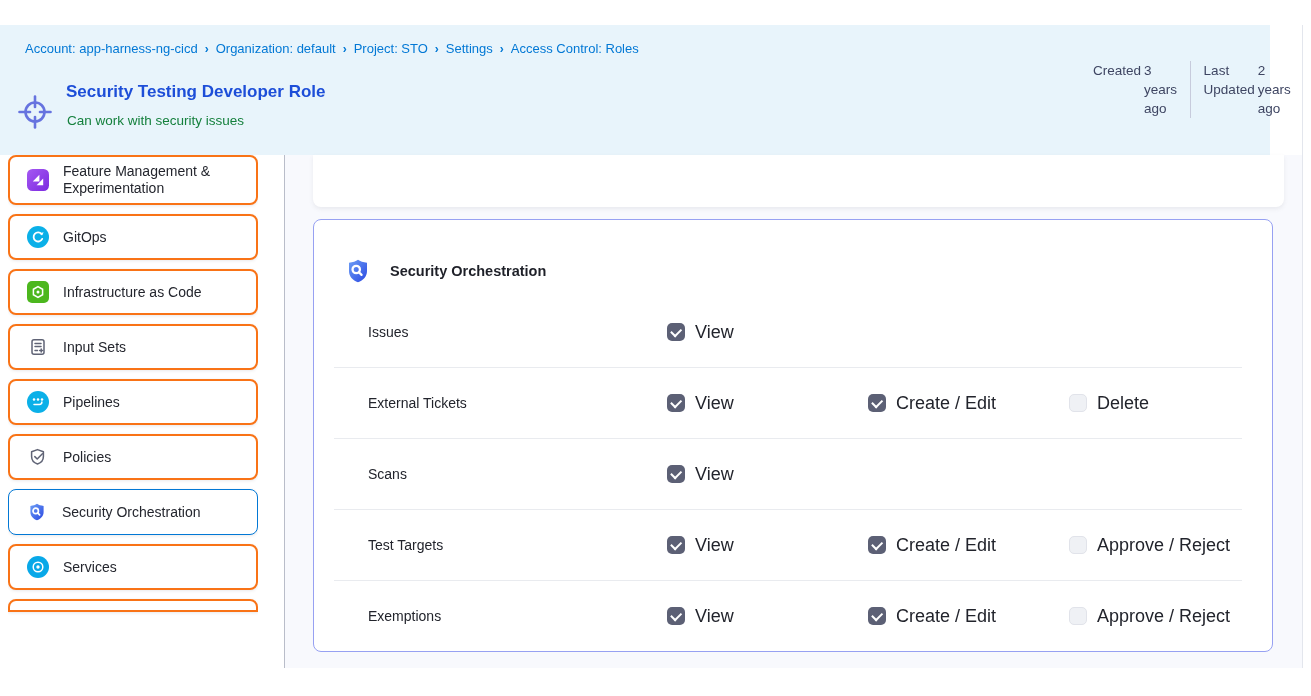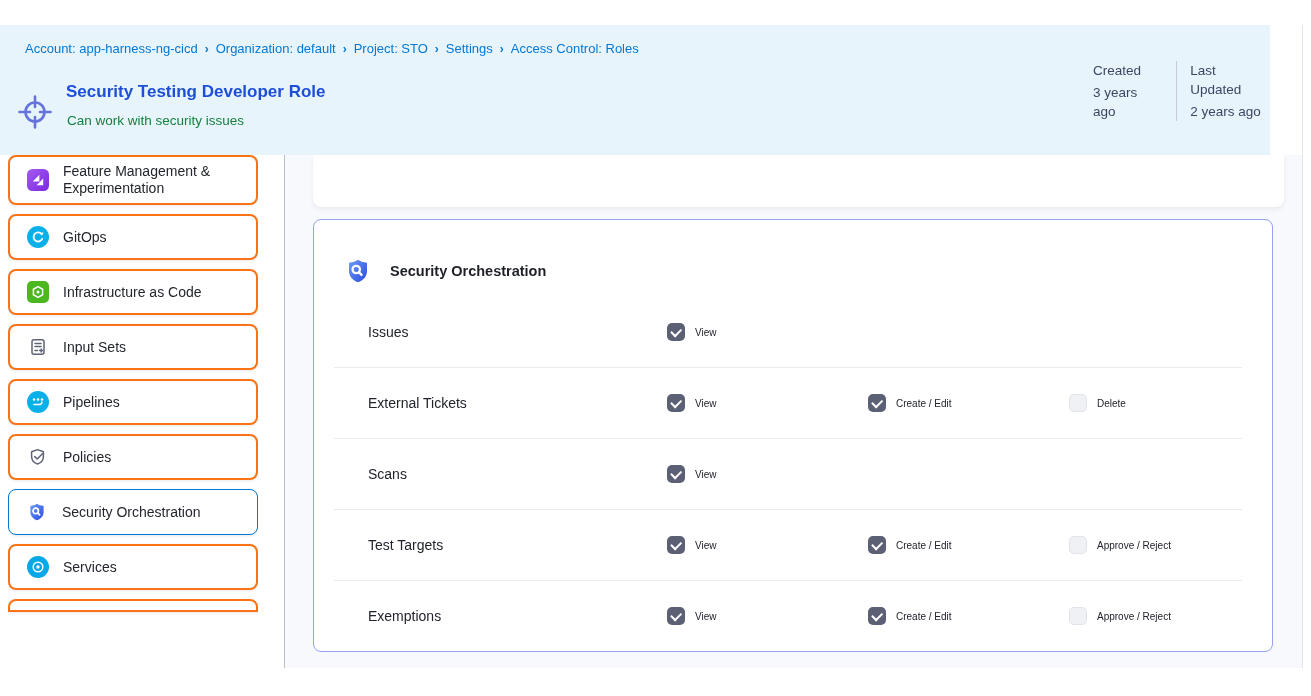--- a/index.html
+++ b/index.html
@@ -8,21 +8,21 @@
 
   
   .header-band{position:absolute;left:0;top:25px;width:1270px;height:130px;background:var(--header-bg,#e8f4fb);}
   .breadcrumb{position:absolute;left:25px;top:16px;font-size:13px;white-space:nowrap;}
   .crumb{color:var(--accent,#0278d5);cursor:pointer;}
   .crumb-sep{color:var(--accent,#0278d5);margin:0 7px;font-weight:bold;font-size:12px;}
   .role-icon{position:absolute;left:12px;top:64px;width:46px;height:46px;}
   .title{position:absolute;left:66px;top:57px;margin:0;font-size:17px;font-weight:bold;color:#1d4ed8;}
   .subtitle{position:absolute;left:67px;top:88px;font-size:13.5px;color:#15803d;}
   .meta{position:absolute;left:1093px;top:36px;display:flex;gap:13px;}
-  .meta-col{display:flex;flex-direction:column;gap:3px;}
+  .meta-col{display:flex;flex-direction:row;gap:3px;}
   .meta-label,.meta-value{font-size:13.5px;color:#3e4562;line-height:19px;}
   .meta-divider{width:1px;background:#c7cbdc;}
 
   
   .main-bg{position:absolute;left:285px;top:155px;width:1017px;height:513px;background:var(--main-bg,#f8f9fd);}
   .right-border{position:absolute;left:1302px;top:25px;width:1px;height:643px;background:#e3e6ed;}
   .side-divider{position:absolute;left:284px;top:155px;width:1px;height:513px;background:#b9bdc9;cursor:pointer;}
 
   
   .sidebar{position:absolute;left:8px;top:155px;width:250px;height:513px;display:flex;flex-direction:column;gap:9px;overflow:hidden;}
@@ -45,21 +45,21 @@
 
   .perm-row{display:grid;grid-template-columns:299px 201px 201px auto;align-items:center;height:70px;padding-left:54px;}
   .perm-label{font-size:14px;color:#22242c;}
   .row-sep{height:1px;background:#e9ebef;margin:0 30px 0 20px;}
   .perm-cell{display:flex;align-items:center;gap:10px;}
   .cb{width:18px;height:18px;border-radius:5px;box-sizing:border-box;position:relative;cursor:pointer;flex:none;}
   .cb.checked{background:var(--cb-checked,#5c6075);}
   .cb.checked::after{content:"";position:absolute;left:4px;top:4.5px;width:8px;height:4.5px;
                      border-left:2px solid #fff;border-bottom:2px solid #fff;transform:rotate(-45deg);}
   .cb.unchecked{background:#eff1f5;border:1px solid #e1e3ea;}
-  .cb-label{font-size:10px;color:#22242c;}
+  .cb-label{font-size:18px;color:#22242c;}
 </style>
 </head>
 <body>
 
 <svg width="0" height="0" style="position:absolute" aria-hidden="true">
   <defs>
     <linearGradient id="gradPurpleSq" x1="0" y1="0" x2="1" y2="1">
       <stop offset="0" stop-color="#a558f2"></stop>
         <stop offset="1" stop-color="#7c2ae0"></stop>
     </linearGradient>

